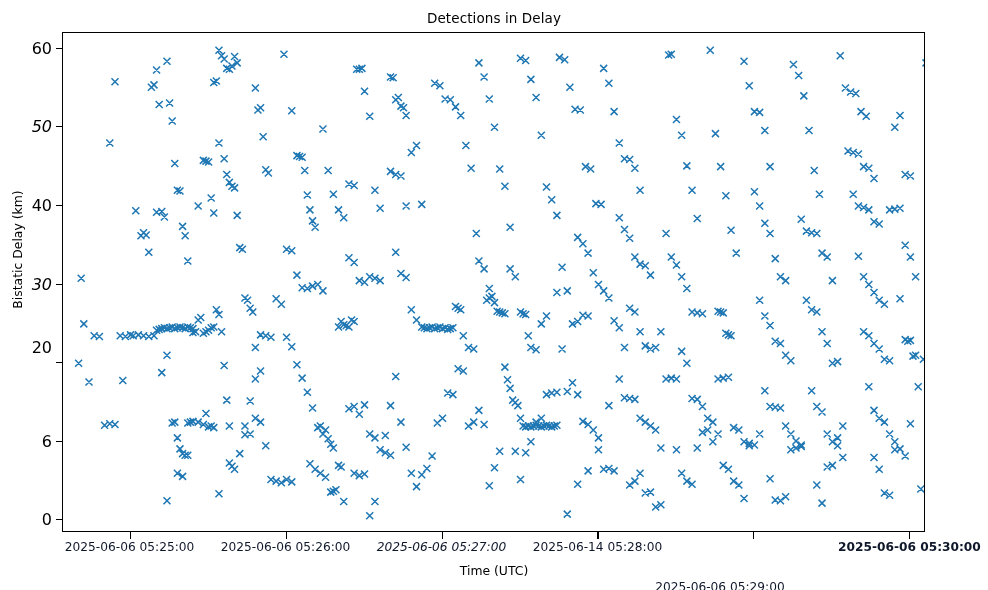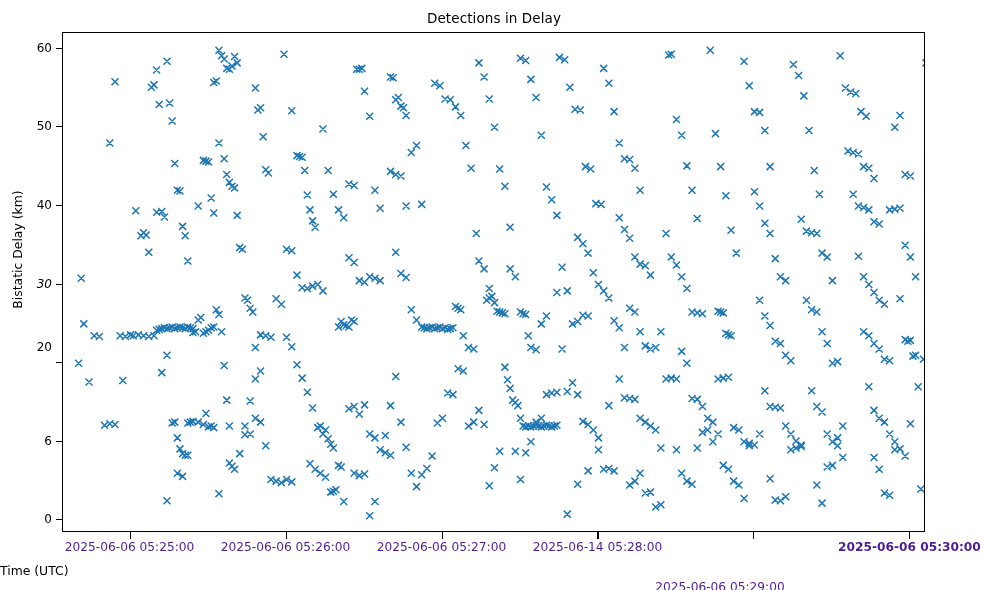--- a/index.html
+++ b/index.html
@@ -43,21 +43,21 @@
     position: absolute;
     left: 0;
     top: 0;
     width: 863px;
     height: 500px;
     display: block;
   }
   .tick-label-y {
     position: absolute;
     right: 0;
-    font-size: 12px;
+    font-size: 16px;
     color: #000000;
     text-align: right;
     white-space: nowrap;
     transform: translateY(-50%);
   }
   #y-tick-labels {
     position: absolute;
     left: 0px;
     top: 32px;
     width: 52px;
@@ -74,29 +74,30 @@
     position: absolute;
     top: 532px;
     width: 1.05px;
     height: 6.5px;
     background: #000000;
   }
   .tick-label-x {
     position: absolute;
     top: 540px;
     font-size: 12.2px;
-    color: #4c1d95;
+    color: #0f172a;
     white-space: nowrap;
     transform: translateX(-50%);
   }
   #x-axis-label {
     position: absolute;
     left: 0;
     top: 563px;
     width: 988px;
+    text-align: center;
     font-size: 12.4px;
     color: #000000;
   }
   #y-axis-label {
     position: absolute;
     left: -103px;
     top: 242px;
     width: 240px;
     text-align: center;
     font-size: 12.4px;
@@ -114,21 +115,21 @@
 
   <div id="y-axis-label">Bistatic Delay (km)</div>
   <div id="x-axis-label">Time (UTC)</div>
 
   <div id="y-tick-labels">
       <div class="tick-label-y" style="top: 487.421px;">0</div>
       <div class="tick-label-y" style="top: 408.805px;">6</div>
       <div class="tick-label-y" style="top: 315px;">20</div>
       <div class="tick-label-y" style="top: 251.572px; font-style: italic;">30</div>
       <div class="tick-label-y" style="top: 172.956px;">40</div>
-      <div class="tick-label-y" style="top: 94.3396px;">50</div>
+      <div class="tick-label-y" style="top: 94.3396px; font-style: italic;">50</div>
       <div class="tick-label-y" style="top: 15.7233px;">60</div>
     </div>
   <div id="y-tick-marks">
       <div class="tick-mark-y" style="top: 519.421px;"></div>
       <div class="tick-mark-y" style="top: 440.805px;"></div>
       <div class="tick-mark-y" style="top: 362.189px;"></div>
       <div class="tick-mark-y" style="top: 283.572px;"></div>
       <div class="tick-mark-y" style="top: 204.956px;"></div>
       <div class="tick-mark-y" style="top: 126.34px;"></div>
       <div class="tick-mark-y" style="top: 47.7233px;"></div>
@@ -137,21 +138,21 @@
       <div class="tick-mark-x" style="left: 129.584px;"></div>
       <div class="tick-mark-x" style="left: 285.548px;"></div>
       <div class="tick-mark-x" style="left: 441.512px;"></div>
       <div class="tick-mark-x" style="left: 597.476px;"></div>
       <div class="tick-mark-x" style="left: 753.44px;"></div>
       <div class="tick-mark-x" style="left: 909.404px;"></div>
     </div>
   <div id="x-tick-labels">
       <div class="tick-label-x" style="left: 129.584px;">2025-06-06 05:25:00</div>
       <div class="tick-label-x" style="left: 285.548px;">2025-06-06 05:26:00</div>
-      <div class="tick-label-x" style="left: 441.512px;">2025-06-06 05:27:00</div>
+      <div class="tick-label-x" style="left: 441.512px; font-style: italic;">2025-06-06 05:27:00</div>
       <div class="tick-label-x" style="left: 597.476px;">2025-06-14 05:28:00</div>
       <div class="tick-label-x" style="left: 720px; margin-top: 40px;">2025-06-06 05:29:00</div>
       <div class="tick-label-x" style="left: 909.404px; font-weight: bold;">2025-06-06 05:30:00</div>
     </div>
 
   <div id="plot-area">
     <svg id="scatter-svg" viewBox="0 0 863 500" preserveAspectRatio="none" shape-rendering="auto">
         <g stroke="#1f77b4" stroke-width="1.5" stroke-linecap="butt" fill="none">
           <path d="M14.70 241.78L21.70 248.78M14.70 248.78L21.70 241.78M12.10 326.69L19.10 333.69M12.10 333.69L19.10 326.69M17.30 287.38L24.30 294.38M17.30 294.38L24.30 287.38M22.49 345.56L29.49 352.56M22.49 352.56L29.49 345.56M27.69 299.17L34.69 306.17M27.69 306.17L34.69 299.17M32.89 299.96L39.89 306.96M32.89 306.96L39.89 299.96M38.09 388.80L45.09 395.80M38.09 395.80L45.09 388.80M43.29 387.22L50.29 394.22M43.29 394.22L50.29 387.22M48.49 388.01L55.49 395.01M48.49 395.01L55.49 388.01M53.69 299.17L60.69 306.17M53.69 306.17L60.69 299.17M58.89 299.96L65.89 306.96M58.89 306.96L65.89 299.96M64.08 298.39L71.08 305.39M64.08 305.39L71.08 298.39M43.29 106.56L50.29 113.56M43.29 113.56L50.29 106.56M48.49 45.24L55.49 52.24M48.49 52.24L55.49 45.24M56.29 343.98L63.29 350.98M56.29 350.98L63.29 343.98M66.68 299.17L73.68 306.17M66.68 306.17L73.68 299.17M71.88 298.39L78.88 305.39M71.88 305.39L78.88 298.39M77.08 299.17L84.08 306.17M77.08 306.17L84.08 299.17M82.28 299.96L89.28 306.96M82.28 306.96L89.28 299.96M87.48 299.17L94.48 306.17M87.48 306.17L94.48 299.17M69.28 174.17L76.28 181.17M69.28 181.17L76.28 174.17M74.48 199.33L81.48 206.33M74.48 206.33L81.48 199.33M77.08 196.19L84.08 203.19M77.08 203.19L84.08 196.19M79.68 198.54L86.68 205.54M79.68 205.54L86.68 198.54M82.28 215.84L89.28 222.84M82.28 222.84L89.28 215.84M84.88 50.75L91.88 57.75M84.88 57.75L91.88 50.75M87.48 48.39L94.48 55.39M87.48 55.39L94.48 48.39M90.08 33.45L97.08 40.45M90.08 40.45L97.08 33.45M92.68 68.04L99.68 75.04M92.68 75.04L99.68 68.04M90.08 293.67L97.08 300.67M90.08 300.67L97.08 293.67M92.68 292.88L99.68 299.88M92.68 299.88L99.68 292.88M95.28 292.10L102.28 299.10M95.28 299.10L102.28 292.10M97.88 291.31L104.88 298.31M97.88 298.31L104.88 291.31M100.48 292.10L107.48 299.10M100.48 299.10L107.48 292.10M103.08 291.31L110.08 298.31M103.08 298.31L110.08 291.31M105.67 290.53L112.67 297.53M105.67 297.53L112.67 290.53M108.27 292.10L115.27 299.10M108.27 299.10L115.27 292.10M110.87 291.31L117.87 298.31M110.87 298.31L117.87 291.31M113.47 290.53L120.47 297.53M113.47 297.53L120.47 290.53M116.07 291.31L123.07 298.31M116.07 298.31L123.07 291.31M118.67 292.10L125.67 299.10M118.67 299.10L125.67 292.10M121.27 290.53L128.27 297.53M121.27 297.53L128.27 290.53M123.87 291.31L130.87 298.31M123.87 298.31L130.87 291.31M126.47 292.10L133.47 299.10M126.47 299.10L133.47 292.10M95.28 336.12L102.28 343.12M95.28 343.12L102.28 336.12M100.48 318.83L107.48 325.83M100.48 325.83L107.48 318.83M105.67 386.44L112.67 393.44M105.67 393.44L112.67 386.44M108.27 385.65L115.27 392.65M108.27 392.65L115.27 385.65M110.87 401.37L117.87 408.37M110.87 408.37L117.87 401.37M113.47 412.38L120.47 419.38M113.47 419.38L120.47 412.38M116.07 417.10L123.07 424.10M116.07 424.10L123.07 417.10M118.67 418.67L125.67 425.67M118.67 425.67L125.67 418.67M121.27 386.44L128.27 393.44M121.27 393.44L128.27 386.44M123.87 385.65L130.87 392.65M123.87 392.65L130.87 385.65M90.08 175.75L97.08 182.75M90.08 182.75L97.08 175.75M95.28 174.96L102.28 181.96M95.28 181.96L102.28 174.96M97.88 180.46L104.88 187.46M97.88 187.46L104.88 180.46M100.48 24.80L107.48 31.80M100.48 31.80L107.48 24.80M103.08 66.47L110.08 73.47M103.08 73.47L110.08 66.47M105.67 84.55L112.67 91.55M105.67 91.55L112.67 84.55M108.27 127.00L115.27 134.00M108.27 134.00L115.27 127.00M110.87 153.73L117.87 160.73M110.87 160.73L117.87 153.73M113.47 154.52L120.47 161.52M113.47 161.52L120.47 154.52M116.07 189.90L123.07 196.90M116.07 196.90L123.07 189.90M118.67 199.33L125.67 206.33M118.67 206.33L125.67 199.33M121.27 224.49L128.27 231.49M121.27 231.49L128.27 224.49M126.47 296.03L133.47 303.03M126.47 303.03L133.47 296.03M129.07 295.24L136.07 302.24M129.07 302.24L136.07 295.24M131.67 283.45L138.67 290.45M131.67 290.45L138.67 283.45M134.27 281.09L141.27 288.09M134.27 288.09L141.27 281.09M136.87 296.81L143.87 303.81M136.87 303.81L143.87 296.81M139.47 295.24L146.47 302.24M139.47 302.24L146.47 295.24M142.07 293.67L149.07 300.67M142.07 300.67L149.07 293.67M144.67 291.31L151.67 298.31M144.67 298.31L151.67 291.31M147.27 290.53L154.27 297.53M147.27 297.53L154.27 290.53M100.48 464.27L107.48 471.27M100.48 471.27L107.48 464.27M110.87 436.75L117.87 443.75M110.87 443.75L117.87 436.75M116.07 439.90L123.07 446.90M116.07 446.90L123.07 439.90M121.27 418.67L128.27 425.67M121.27 425.67L128.27 418.67M126.47 384.86L133.47 391.86M126.47 391.86L133.47 384.86M131.67 385.65L138.67 392.65M131.67 392.65L138.67 385.65M136.87 388.01L143.87 395.01M136.87 395.01L143.87 388.01M139.47 377.00L146.47 384.00M139.47 384.00L146.47 377.00M142.07 390.37L149.07 397.37M142.07 397.37L149.07 390.37M144.67 389.58L151.67 396.58M144.67 396.58L151.67 389.58M147.27 391.15L154.27 398.15M147.27 398.15L154.27 391.15M131.67 169.46L138.67 176.46M131.67 176.46L138.67 169.46M136.87 123.86L143.87 130.86M136.87 130.86L143.87 123.86M139.47 124.64L146.47 131.64M139.47 131.64L146.47 124.64M142.07 125.43L149.07 132.43M142.07 132.43L149.07 125.43M144.67 161.59L151.67 168.59M144.67 168.59L151.67 161.59M147.27 176.53L154.27 183.53M147.27 183.53L154.27 176.53M149.86 273.23L156.86 280.23M149.86 280.23L156.86 273.23M152.46 277.95L159.46 284.95M152.46 284.95L159.46 277.95M155.06 295.24L162.06 302.24M155.06 302.24L162.06 295.24M157.66 329.05L164.66 336.05M157.66 336.05L164.66 329.05M160.26 363.64L167.26 370.64M160.26 370.64L167.26 363.64M162.86 389.58L169.86 396.58M162.86 396.58L169.86 389.58M152.46 13.80L159.46 20.80M152.46 20.80L159.46 13.80M155.06 19.30L162.06 26.30M155.06 26.30L162.06 19.30M157.66 22.44L164.66 29.44M157.66 29.44L164.66 22.44M160.26 31.88L167.26 38.88M160.26 38.88L167.26 31.88M162.86 32.66L169.86 39.66M162.86 39.66L169.86 32.66M165.46 29.52L172.46 36.52M165.46 36.52L172.46 29.52M168.06 20.08L175.06 27.08M168.06 27.08L175.06 20.08M170.66 26.37L177.66 33.37M170.66 33.37L177.66 26.37M147.27 46.03L154.27 53.03M147.27 53.03L154.27 46.03M149.86 44.46L156.86 51.46M149.86 51.46L156.86 44.46M152.46 106.56L159.46 113.56M152.46 113.56L159.46 106.56M157.66 122.29L164.66 129.29M157.66 129.29L164.66 122.29M160.26 138.01L167.26 145.01M160.26 145.01L167.26 138.01M162.86 145.87L169.86 152.87M162.86 152.87L169.86 145.87M165.46 149.80L172.46 156.80M165.46 156.80L172.46 149.80M168.06 151.37L175.06 158.37M168.06 158.37L175.06 151.37M170.66 178.89L177.66 185.89M170.66 185.89L177.66 178.89M173.26 211.12L180.26 218.12M173.26 218.12L180.26 211.12M175.86 212.69L182.86 219.69M175.86 219.69L182.86 212.69M178.46 261.44L185.46 268.44M178.46 268.44L185.46 261.44M181.06 263.80L188.06 270.80M181.06 270.80L188.06 263.80M183.66 271.66L190.66 278.66M183.66 278.66L190.66 271.66M186.26 275.59L193.26 282.59M186.26 282.59L193.26 275.59M152.46 457.19L159.46 464.19M152.46 464.19L159.46 457.19M162.86 426.53L169.86 433.53M162.86 433.53L169.86 426.53M165.46 429.68L172.46 436.68M165.46 436.68L172.46 429.68M168.06 432.82L175.06 439.82M168.06 439.82L175.06 432.82M173.26 417.10L180.26 424.10M173.26 424.10L180.26 417.10M178.46 389.58L185.46 396.58M178.46 396.58L185.46 389.58M183.66 364.42L190.66 371.42M183.66 371.42L190.66 364.42M188.86 342.41L195.86 349.41M188.86 349.41L195.86 342.41M194.05 334.55L201.05 341.55M194.05 341.55L201.05 334.55M188.86 51.53L195.86 58.53M188.86 58.53L195.86 51.53M191.45 73.54L198.45 80.54M191.45 80.54L198.45 73.54M194.05 71.19L201.05 78.19M194.05 78.19L201.05 71.19M196.65 100.27L203.65 107.27M196.65 107.27L203.65 100.27M199.25 133.29L206.25 140.29M199.25 140.29L206.25 133.29M201.85 136.44L208.85 143.44M201.85 143.44L208.85 136.44M188.86 310.97L195.86 317.97M188.86 317.97L195.86 310.97M194.05 298.39L201.05 305.39M194.05 305.39L201.05 298.39M199.25 299.17L206.25 306.17M199.25 306.17L206.25 299.17M204.45 300.75L211.45 307.75M204.45 307.75L211.45 300.75M209.65 262.22L216.65 269.22M209.65 269.22L216.65 262.22M214.85 267.73L221.85 274.73M214.85 274.73L221.85 267.73M220.05 300.75L227.05 307.75M220.05 307.75L227.05 300.75M225.25 310.18L232.25 317.18M225.25 317.18L232.25 310.18M178.46 398.23L185.46 405.23M178.46 405.23L185.46 398.23M183.66 397.44L190.66 404.44M183.66 404.44L190.66 397.44M188.86 381.72L195.86 388.72M188.86 388.72L195.86 381.72M194.05 385.65L201.05 392.65M194.05 392.65L201.05 385.65M199.25 409.24L206.25 416.24M199.25 416.24L206.25 409.24M204.45 443.04L211.45 450.04M204.45 450.04L211.45 443.04M209.65 444.61L216.65 451.61M209.65 451.61L216.65 444.61M214.85 446.19L221.85 453.19M214.85 453.19L221.85 446.19M220.05 443.04L227.05 450.04M220.05 450.04L227.05 443.04M225.25 445.40L232.25 452.40M225.25 452.40L232.25 445.40M217.45 17.73L224.45 24.73M217.45 24.73L224.45 17.73M225.25 74.33L232.25 81.33M225.25 81.33L232.25 74.33M230.45 119.14L237.45 126.14M230.45 126.14L237.45 119.14M233.05 119.93L240.05 126.93M233.05 126.93L240.05 119.93M235.64 120.71L242.64 127.71M235.64 127.71L242.64 120.71M238.24 134.08L245.24 141.08M238.24 141.08L245.24 134.08M240.84 158.45L247.84 165.45M240.84 165.45L247.84 158.45M243.44 173.39L250.44 180.39M243.44 180.39L250.44 173.39M246.04 184.39L253.04 191.39M246.04 191.39L253.04 184.39M248.64 190.68L255.64 197.68M248.64 197.68L255.64 190.68M220.05 212.69L227.05 219.69M220.05 219.69L227.05 212.69M225.25 214.27L232.25 221.27M225.25 221.27L232.25 214.27M230.45 238.64L237.45 245.64M230.45 245.64L237.45 238.64M235.64 251.22L242.64 258.22M235.64 258.22L242.64 251.22M240.84 252.00L247.84 259.00M240.84 259.00L247.84 252.00M246.04 249.64L253.04 256.64M246.04 256.64L253.04 249.64M251.24 248.07L258.24 255.07M251.24 255.07L258.24 248.07M256.44 254.36L263.44 261.36M256.44 261.36L263.44 254.36M230.45 328.26L237.45 335.26M230.45 335.26L237.45 328.26M235.64 341.63L242.64 348.63M235.64 348.63L242.64 341.63M240.84 355.78L247.84 362.78M240.84 362.78L247.84 355.78M246.04 371.50L253.04 378.50M246.04 378.50L253.04 371.50M251.24 391.15L258.24 398.15M251.24 398.15L258.24 391.15M256.44 397.44L263.44 404.44M256.44 404.44L263.44 397.44M253.84 389.58L260.84 396.58M253.84 396.58L260.84 389.58M259.04 393.51L266.04 400.51M259.04 400.51L266.04 393.51M261.64 402.16L268.64 409.16M261.64 409.16L268.64 402.16M264.24 407.66L271.24 414.66M264.24 414.66L271.24 407.66M266.84 411.59L273.84 418.59M266.84 418.59L273.84 411.59M243.44 427.32L250.44 434.32M243.44 434.32L250.44 427.32M248.64 432.82L255.64 439.82M248.64 439.82L255.64 432.82M253.84 436.75L260.84 443.75M253.84 443.75L260.84 436.75M259.04 440.68L266.04 447.68M259.04 447.68L266.04 440.68M264.24 455.62L271.24 462.62M264.24 462.62L271.24 455.62M266.84 454.83L273.84 461.83M266.84 461.83L273.84 454.83M269.44 453.26L276.44 460.26M269.44 460.26L276.44 453.26M272.04 428.89L279.04 435.89M272.04 435.89L279.04 428.89M274.64 430.46L281.64 437.46M274.64 437.46L281.64 430.46M277.23 465.05L284.23 472.05M277.23 472.05L284.23 465.05M272.04 290.53L279.04 297.53M272.04 297.53L279.04 290.53M274.64 285.02L281.64 292.02M274.64 292.02L281.64 285.02M277.23 288.17L284.23 295.17M277.23 295.17L284.23 288.17M279.83 288.95L286.83 295.95M279.83 295.95L286.83 288.95M282.43 290.53L289.43 297.53M282.43 297.53L289.43 290.53M285.03 283.45L292.03 290.45M285.03 290.45L292.03 283.45M287.63 285.02L294.63 292.02M287.63 292.02L294.63 285.02M256.44 92.41L263.44 99.41M256.44 99.41L263.44 92.41M261.64 134.08L268.64 141.08M261.64 141.08L268.64 134.08M266.84 157.66L273.84 164.66M266.84 164.66L273.84 157.66M272.04 173.39L279.04 180.39M272.04 180.39L279.04 173.39M277.23 181.25L284.23 188.25M277.23 188.25L284.23 181.25M282.43 147.44L289.43 154.44M282.43 154.44L289.43 147.44M287.63 149.02L294.63 156.02M287.63 156.02L294.63 149.02M290.23 32.66L297.23 39.66M290.23 39.66L297.23 32.66M292.83 32.66L299.83 39.66M292.83 39.66L299.83 32.66M295.43 31.88L302.43 38.88M295.43 38.88L302.43 31.88M298.03 54.68L305.03 61.68M298.03 61.68L305.03 54.68M303.23 79.83L310.23 86.83M303.23 86.83L310.23 79.83M308.43 153.73L315.43 160.73M308.43 160.73L315.43 153.73M313.63 171.81L320.63 178.81M313.63 178.81L320.63 171.81M282.43 221.34L289.43 228.34M282.43 228.34L289.43 221.34M287.63 226.06L294.63 233.06M287.63 233.06L294.63 226.06M292.83 244.14L299.83 251.14M292.83 251.14L299.83 244.14M298.03 245.71L305.03 252.71M298.03 252.71L305.03 245.71M303.23 240.21L310.23 247.21M303.23 247.21L310.23 240.21M308.43 241.78L315.43 248.78M308.43 248.78L315.43 241.78M313.63 244.14L320.63 251.14M313.63 251.14L320.63 244.14M282.43 372.29L289.43 379.29M282.43 379.29L289.43 372.29M287.63 369.93L294.63 376.93M287.63 376.93L294.63 369.93M292.83 377.79L299.83 384.79M292.83 384.79L299.83 377.79M298.03 368.36L305.03 375.36M298.03 375.36L305.03 368.36M303.23 397.44L310.23 404.44M303.23 404.44L310.23 397.44M308.43 401.37L315.43 408.37M308.43 408.37L315.43 401.37M313.63 413.17L320.63 420.17M313.63 420.17L320.63 413.17M318.83 416.31L325.83 423.31M318.83 423.31L325.83 416.31M324.02 418.67L331.02 425.67M324.02 425.67L331.02 418.67M287.63 436.75L294.63 443.75M287.63 443.75L294.63 436.75M292.83 439.11L299.83 446.11M292.83 446.11L299.83 439.11M298.03 437.54L305.03 444.54M298.03 444.54L305.03 437.54M303.23 479.20L310.23 486.20M303.23 486.20L310.23 479.20M308.43 465.05L315.43 472.05M308.43 472.05L315.43 465.05M318.83 399.02L325.83 406.02M318.83 406.02L325.83 399.02M324.02 369.14L331.02 376.14M324.02 376.14L331.02 369.14M329.22 340.05L336.22 347.05M329.22 347.05L336.22 340.05M324.02 40.53L331.02 47.53M324.02 47.53L331.02 40.53M326.62 41.31L333.62 48.31M326.62 48.31L333.62 41.31M329.22 63.32L336.22 70.32M329.22 70.32L336.22 63.32M331.82 60.97L338.82 67.97M331.82 67.97L338.82 60.97M334.42 69.61L341.42 76.61M334.42 76.61L341.42 69.61M337.02 71.19L344.02 78.19M337.02 78.19L344.02 71.19M339.62 79.05L346.62 86.05M339.62 86.05L346.62 79.05M324.02 134.86L331.02 141.86M324.02 141.86L331.02 134.86M329.22 138.01L336.22 145.01M329.22 145.01L336.22 138.01M334.42 139.58L341.42 146.58M334.42 146.58L341.42 139.58M339.62 169.46L346.62 176.46M339.62 176.46L346.62 169.46M344.82 116.00L351.82 123.00M344.82 123.00L351.82 116.00M350.02 108.92L357.02 115.92M350.02 115.92L357.02 108.92M355.22 167.88L362.22 174.88M355.22 174.88L362.22 167.88M329.22 215.84L336.22 222.84M329.22 222.84L336.22 215.84M334.42 237.07L341.42 244.07M334.42 244.07L341.42 237.07M339.62 241.00L346.62 248.00M339.62 248.00L346.62 241.00M344.82 273.23L351.82 280.23M344.82 280.23L351.82 273.23M350.02 283.45L357.02 290.45M350.02 290.45L357.02 283.45M355.22 290.53L362.22 297.53M355.22 297.53L362.22 290.53M357.82 291.31L364.82 298.31M357.82 298.31L364.82 291.31M360.42 292.10L367.42 299.10M360.42 299.10L367.42 292.10M363.02 291.31L370.02 298.31M363.02 298.31L370.02 291.31M365.61 290.53L372.61 297.53M365.61 297.53L372.61 290.53M368.21 292.10L375.21 299.10M368.21 299.10L375.21 292.10M370.81 291.31L377.81 298.31M370.81 298.31L377.81 291.31M373.41 290.53L380.41 297.53M373.41 297.53L380.41 290.53M376.01 292.10L383.01 299.10M376.01 299.10L383.01 292.10M378.61 291.31L385.61 298.31M378.61 298.31L385.61 291.31M381.21 292.88L388.21 299.88M381.21 299.88L388.21 292.88M383.81 292.10L390.81 299.10M383.81 299.10L390.81 292.10M386.41 291.31L393.41 298.31M386.41 298.31L393.41 291.31M334.42 385.65L341.42 392.65M334.42 392.65L341.42 385.65M339.62 410.81L346.62 417.81M339.62 417.81L346.62 410.81M344.82 436.75L351.82 443.75M344.82 443.75L351.82 436.75M350.02 450.12L357.02 457.12M350.02 457.12L357.02 450.12M355.22 438.32L362.22 445.32M355.22 445.32L362.22 438.32M360.42 432.03L367.42 439.03M360.42 439.03L367.42 432.03M365.61 419.46L372.61 426.46M365.61 426.46L372.61 419.46M370.81 386.44L377.81 393.44M370.81 393.44L377.81 386.44M376.01 381.72L383.01 388.72M376.01 388.72L383.01 381.72M381.21 356.56L388.21 363.56M381.21 363.56L388.21 356.56M386.41 358.14L393.41 365.14M386.41 365.14L393.41 358.14M391.61 332.19L398.61 339.19M391.61 339.19L398.61 332.19M396.81 334.55L403.81 341.55M396.81 341.55L403.81 334.55M389.01 270.08L396.01 277.08M389.01 277.08L396.01 270.08M391.61 271.66L398.61 278.66M391.61 278.66L398.61 271.66M394.21 273.23L401.21 280.23M394.21 280.23L401.21 273.23M396.81 299.17L403.81 306.17M396.81 306.17L403.81 299.17M402.01 310.97L409.01 317.97M402.01 317.97L409.01 310.97M407.20 312.54L414.20 319.54M407.20 319.54L414.20 312.54M368.21 46.81L375.21 53.81M368.21 53.81L375.21 46.81M373.41 49.17L380.41 56.17M373.41 56.17L380.41 49.17M378.61 62.54L385.61 69.54M378.61 69.54L385.61 62.54M383.81 63.32L390.81 70.32M383.81 70.32L390.81 63.32M389.01 70.40L396.01 77.40M389.01 77.40L396.01 70.40M394.21 79.05L401.21 86.05M394.21 86.05L401.21 79.05M399.41 108.92L406.41 115.92M399.41 115.92L406.41 108.92M404.61 131.72L411.61 138.72M404.61 138.72L411.61 131.72M409.80 196.97L416.80 203.97M409.80 203.97L416.80 196.97M412.40 224.49L419.40 231.49M412.40 231.49L419.40 224.49M417.60 232.35L424.60 239.35M417.60 239.35L424.60 232.35M422.80 252.00L429.80 259.00M422.80 259.00L429.80 252.00M402.01 389.58L409.01 396.58M402.01 396.58L409.01 389.58M407.20 385.65L414.20 392.65M407.20 392.65L414.20 385.65M412.40 373.86L419.40 380.86M412.40 380.86L419.40 373.86M417.60 388.01L424.60 395.01M417.60 395.01L424.60 388.01M422.80 449.33L429.80 456.33M422.80 456.33L429.80 449.33M428.00 431.25L435.00 438.25M428.00 438.25L435.00 431.25M433.20 414.74L440.20 421.74M433.20 421.74L440.20 414.74M420.20 263.80L427.20 270.80M420.20 270.80L427.20 263.80M422.80 261.44L429.80 268.44M422.80 268.44L429.80 261.44M425.40 259.86L432.40 266.86M425.40 266.86L432.40 259.86M428.00 266.15L435.00 273.15M428.00 273.15L435.00 266.15M430.60 274.80L437.60 281.80M430.60 281.80L437.60 274.80M433.20 275.59L440.20 282.59M433.20 282.59L440.20 275.59M435.80 276.37L442.80 283.37M435.80 283.37L442.80 276.37M438.40 277.16L445.40 284.16M438.40 284.16L445.40 277.16M412.40 26.37L419.40 33.37M412.40 33.37L419.40 26.37M417.60 40.53L424.60 47.53M417.60 47.53L424.60 40.53M422.80 62.54L429.80 69.54M422.80 69.54L429.80 62.54M428.00 90.84L435.00 97.84M428.00 97.84L435.00 90.84M433.20 132.51L440.20 139.51M433.20 139.51L440.20 132.51M438.40 149.80L445.40 156.80M438.40 156.80L445.40 149.80M443.60 190.68L450.60 197.68M443.60 197.68L450.60 190.68M438.40 330.62L445.40 337.62M438.40 337.62L445.40 330.62M441.00 343.20L448.00 350.20M441.00 350.20L448.00 343.20M443.60 351.85L450.60 358.85M443.60 358.85L450.60 351.85M446.20 363.64L453.20 370.64M446.20 370.64L453.20 363.64M448.80 366.00L455.80 373.00M448.80 373.00L455.80 366.00M451.39 369.14L458.39 376.14M451.39 376.14L458.39 369.14M453.99 381.72L460.99 388.72M453.99 388.72L460.99 381.72M456.59 389.58L463.59 396.58M456.59 396.58L463.59 389.58M459.19 390.37L466.19 397.37M459.19 397.37L466.19 390.37M461.79 389.58L468.79 396.58M461.79 396.58L468.79 389.58M464.39 390.37L471.39 397.37M464.39 397.37L471.39 390.37M466.99 389.58L473.99 396.58M466.99 396.58L473.99 389.58M469.59 388.80L476.59 395.80M469.59 395.80L476.59 388.80M472.19 389.58L479.19 396.58M472.19 396.58L479.19 389.58M474.79 390.37L481.79 397.37M474.79 397.37L481.79 390.37M477.39 389.58L484.39 396.58M477.39 396.58L484.39 389.58M479.99 388.80L486.99 395.80M479.99 395.80L486.99 388.80M482.59 389.58L489.59 396.58M482.59 396.58L489.59 389.58M485.19 390.37L492.19 397.37M485.19 397.37L492.19 390.37M487.79 389.58L494.79 396.58M487.79 396.58L494.79 389.58M490.39 388.80L497.39 395.80M490.39 395.80L497.39 388.80M448.80 414.74L455.80 421.74M448.80 421.74L455.80 414.74M453.99 443.04L460.99 450.04M453.99 450.04L460.99 443.04M459.19 416.31L466.19 423.31M459.19 423.31L466.19 416.31M464.39 405.31L471.39 412.31M464.39 412.31L471.39 405.31M469.59 385.65L476.59 392.65M469.59 392.65L476.59 385.65M474.79 381.72L481.79 388.72M474.79 388.72L481.79 381.72M479.99 358.14L486.99 365.14M479.99 365.14L486.99 358.14M485.19 356.56L492.19 363.56M485.19 363.56L492.19 356.56M490.39 355.78L497.39 362.78M490.39 362.78L497.39 355.78M443.60 232.35L450.60 239.35M443.60 239.35L450.60 232.35M448.80 240.21L455.80 247.21M448.80 247.21L455.80 240.21M453.99 275.59L460.99 282.59M453.99 282.59L460.99 275.59M456.59 277.16L463.59 284.16M456.59 284.16L463.59 277.16M459.19 277.95L466.19 284.95M459.19 284.95L466.19 277.95M461.79 299.17L468.79 306.17M461.79 306.17L468.79 299.17M464.39 310.97L471.39 317.97M464.39 317.97L471.39 310.97M469.59 313.32L476.59 320.32M469.59 320.32L476.59 313.32M474.79 287.38L481.79 294.38M474.79 294.38L481.79 287.38M479.99 279.52L486.99 286.52M479.99 286.52L486.99 279.52M453.99 21.66L460.99 28.66M453.99 28.66L460.99 21.66M459.19 24.02L466.19 31.02M459.19 31.02L466.19 24.02M464.39 42.88L471.39 49.88M464.39 49.88L471.39 42.88M469.59 60.97L476.59 67.97M469.59 67.97L476.59 60.97M474.79 98.70L481.79 105.70M474.79 105.70L481.79 98.70M479.99 150.59L486.99 157.59M479.99 157.59L486.99 150.59M485.19 163.17L492.19 170.17M485.19 170.17L492.19 163.17M490.39 178.89L497.39 185.89M490.39 185.89L497.39 178.89M490.39 255.93L497.39 262.93M490.39 262.93L497.39 255.93M495.58 230.78L502.58 237.78M495.58 237.78L502.58 230.78M500.78 254.36L507.78 261.36M500.78 261.36L507.78 254.36M505.98 287.38L512.98 294.38M505.98 294.38L512.98 287.38M511.18 285.02L518.18 292.02M511.18 292.02L518.18 285.02M516.38 278.73L523.38 285.73M516.38 285.73L523.38 278.73M521.58 279.52L528.58 286.52M521.58 286.52L528.58 279.52M495.58 312.54L502.58 319.54M495.58 319.54L502.58 312.54M500.78 354.99L507.78 361.99M500.78 361.99L507.78 354.99M505.98 346.34L512.98 353.34M505.98 353.34L512.98 346.34M511.18 358.14L518.18 365.14M511.18 365.14L518.18 358.14M516.38 384.86L523.38 391.86M516.38 391.86L523.38 384.86M521.58 388.01L528.58 395.01M521.58 395.01L528.58 388.01M526.78 393.51L533.78 400.51M526.78 400.51L533.78 393.51M531.98 413.17L538.98 420.17M531.98 420.17L538.98 413.17M537.17 432.82L544.17 439.82M537.17 439.82L544.17 432.82M542.37 432.03L549.37 439.03M542.37 439.03L549.37 432.03M547.57 434.39L554.57 441.39M547.57 441.39L554.57 434.39M500.78 477.63L507.78 484.63M500.78 484.63L507.78 477.63M511.18 447.76L518.18 454.76M511.18 454.76L518.18 447.76M521.58 434.39L528.58 441.39M521.58 441.39L528.58 434.39M531.98 401.37L538.98 408.37M531.98 408.37L538.98 401.37M542.37 369.14L549.37 376.14M542.37 376.14L549.37 369.14M492.98 20.87L499.98 27.87M492.98 27.87L499.98 20.87M498.18 23.23L505.18 30.23M498.18 30.23L505.18 23.23M503.38 50.75L510.38 57.75M503.38 57.75L510.38 50.75M508.58 72.76L515.58 79.76M508.58 79.76L515.58 72.76M513.78 73.54L520.78 80.54M513.78 80.54L520.78 73.54M518.98 130.15L525.98 137.15M518.98 137.15L525.98 130.15M524.18 132.51L531.18 139.51M524.18 139.51L531.18 132.51M529.38 167.10L536.38 174.10M529.38 174.10L536.38 167.10M534.58 167.88L541.58 174.88M534.58 174.88L541.58 167.88M511.18 200.90L518.18 207.90M511.18 207.90L518.18 200.90M516.38 207.19L523.38 214.19M516.38 214.19L523.38 207.19M521.58 216.63L528.58 223.63M521.58 223.63L528.58 216.63M526.78 236.28L533.78 243.28M526.78 243.28L533.78 236.28M531.98 248.07L538.98 255.07M531.98 255.07L538.98 248.07M537.17 254.36L544.17 261.36M537.17 261.36L544.17 254.36M542.37 261.44L549.37 268.44M542.37 268.44L549.37 261.44M547.57 284.24L554.57 291.24M547.57 291.24L554.57 284.24M552.77 291.31L559.77 298.31M552.77 298.31L559.77 291.31M557.97 310.97L564.97 317.97M557.97 317.97L564.97 310.97M537.17 31.88L544.17 38.88M537.17 38.88L544.17 31.88M542.37 46.81L549.37 53.81M542.37 53.81L549.37 46.81M547.57 75.12L554.57 82.12M547.57 82.12L554.57 75.12M552.77 106.56L559.77 113.56M552.77 113.56L559.77 106.56M557.97 122.29L564.97 129.29M557.97 129.29L564.97 122.29M563.17 123.07L570.17 130.07M563.17 130.07L570.17 123.07M568.37 131.72L575.37 138.72M568.37 138.72L575.37 131.72M573.57 153.73L580.57 160.73M573.57 160.73L580.57 153.73M552.77 181.25L559.77 188.25M552.77 188.25L559.77 181.25M557.97 193.04L564.97 200.04M557.97 200.04L564.97 193.04M563.17 201.69L570.17 208.69M563.17 208.69L570.17 201.69M568.37 220.56L575.37 227.56M568.37 227.56L575.37 220.56M573.57 227.63L580.57 234.63M573.57 234.63L580.57 227.63M578.77 229.20L585.77 236.20M578.77 236.20L585.77 229.20M583.96 238.64L590.96 245.64M583.96 245.64L590.96 238.64M563.17 271.66L570.17 278.66M563.17 278.66L570.17 271.66M568.37 275.59L575.37 282.59M568.37 282.59L575.37 275.59M573.57 295.24L580.57 302.24M573.57 302.24L580.57 295.24M578.77 309.39L585.77 316.39M578.77 316.39L585.77 309.39M583.96 312.54L590.96 319.54M583.96 319.54L590.96 312.54M589.16 310.97L596.16 317.97M589.16 317.97L596.16 310.97M594.36 295.24L601.36 302.24M594.36 302.24L601.36 295.24M552.77 342.41L559.77 349.41M552.77 349.41L559.77 342.41M557.97 361.28L564.97 368.28M557.97 368.28L564.97 361.28M563.17 362.07L570.17 369.07M563.17 369.07L570.17 362.07M568.37 362.85L575.37 369.85M568.37 369.85L575.37 362.85M573.57 381.72L580.57 388.72M573.57 388.72L580.57 381.72M578.77 385.65L585.77 392.65M578.77 392.65L585.77 385.65M583.96 389.58L590.96 396.58M583.96 396.58L590.96 389.58M589.16 393.51L596.16 400.51M589.16 400.51L596.16 393.51M594.36 411.59L601.36 418.59M594.36 418.59L601.36 411.59M563.17 448.54L570.17 455.54M563.17 455.54L570.17 448.54M568.37 444.61L575.37 451.61M568.37 451.61L575.37 444.61M573.57 436.75L580.57 443.75M573.57 443.75L580.57 436.75M578.77 456.41L585.77 463.41M578.77 463.41L585.77 456.41M583.96 455.62L590.96 462.62M583.96 462.62L590.96 455.62M589.16 470.56L596.16 477.56M589.16 477.56L596.16 470.56M594.36 468.20L601.36 475.20M594.36 475.20L601.36 468.20M599.56 342.41L606.56 349.41M599.56 349.41L606.56 342.41M604.76 341.63L611.76 348.63M604.76 348.63L611.76 341.63M609.96 342.41L616.96 349.41M609.96 349.41L616.96 342.41M602.16 18.51L609.16 25.51M602.16 25.51L609.16 18.51M604.76 17.73L611.76 24.73M604.76 24.73L611.76 17.73M609.96 82.98L616.96 89.98M609.96 89.98L616.96 82.98M615.16 98.70L622.16 105.70M615.16 105.70L622.16 98.70M620.36 129.36L627.36 136.36M620.36 136.36L627.36 129.36M625.55 153.73L632.55 160.73M625.55 160.73L632.55 153.73M630.75 182.03L637.75 189.03M630.75 189.03L637.75 182.03M599.56 196.97L606.56 203.97M599.56 203.97L606.56 196.97M604.76 220.56L611.76 227.56M604.76 227.56L611.76 220.56M609.96 228.42L616.96 235.42M609.96 235.42L616.96 228.42M615.16 240.21L622.16 247.21M615.16 247.21L622.16 240.21M620.36 252.00L627.36 259.00M620.36 259.00L627.36 252.00M625.55 275.59L632.55 282.59M625.55 282.59L632.55 275.59M630.75 276.37L637.75 283.37M630.75 283.37L637.75 276.37M635.95 277.16L642.95 284.16M635.95 284.16L642.95 277.16M615.16 314.90L622.16 321.90M615.16 321.90L622.16 314.90M620.36 326.69L627.36 333.69M620.36 333.69L627.36 326.69M625.55 362.07L632.55 369.07M625.55 369.07L632.55 362.07M630.75 362.85L637.75 369.85M630.75 369.85L637.75 362.85M635.95 369.93L642.95 376.93M635.95 376.93L642.95 369.93M641.15 381.72L648.15 388.72M641.15 388.72L648.15 381.72M646.35 385.65L653.35 392.65M646.35 392.65L653.35 385.65M651.55 397.44L658.55 404.44M651.55 404.44L658.55 397.44M609.96 413.17L616.96 420.17M609.96 420.17L616.96 413.17M615.16 436.75L622.16 443.75M615.16 443.75L622.16 436.75M620.36 444.61L627.36 451.61M620.36 451.61L627.36 444.61M625.55 447.76L632.55 454.76M625.55 454.76L632.55 447.76M630.75 411.59L637.75 418.59M630.75 418.59L637.75 411.59M635.95 395.87L642.95 402.87M635.95 402.87L642.95 395.87M641.15 393.51L648.15 400.51M641.15 400.51L648.15 393.51M646.35 405.31L653.35 412.31M646.35 412.31L653.35 405.31M643.75 13.80L650.75 20.80M643.75 20.80L650.75 13.80M648.95 97.13L655.95 104.13M648.95 104.13L655.95 97.13M654.15 130.15L661.15 137.15M654.15 137.15L661.15 130.15M659.35 159.24L666.35 166.24M659.35 166.24L666.35 159.24M664.55 193.83L671.55 200.83M664.55 200.83L671.55 193.83M669.74 216.63L676.74 223.63M669.74 223.63L676.74 216.63M651.55 274.80L658.55 281.80M651.55 281.80L658.55 274.80M654.15 275.59L661.15 282.59M654.15 282.59L661.15 275.59M656.75 276.37L663.75 283.37M656.75 283.37L663.75 276.37M659.35 296.81L666.35 303.81M659.35 303.81L666.35 296.81M661.95 298.39L668.95 305.39M661.95 305.39L668.95 298.39M664.55 299.17L671.55 306.17M664.55 306.17L671.55 299.17M651.55 342.41L658.55 349.41M651.55 349.41L658.55 342.41M656.75 341.63L663.75 348.63M656.75 348.63L663.75 341.63M661.95 340.84L668.95 347.84M661.95 347.84L668.95 340.84M667.14 391.15L674.14 398.15M667.14 398.15L674.14 391.15M672.34 393.51L679.34 400.51M672.34 400.51L679.34 393.51M677.54 405.31L684.54 412.31M677.54 412.31L684.54 405.31M682.74 406.88L689.74 413.88M682.74 413.88L689.74 406.88M687.94 408.45L694.94 415.45M687.94 415.45L694.94 408.45M656.75 428.89L663.75 435.89M656.75 435.89L663.75 428.89M661.95 432.82L668.95 439.82M661.95 439.82L668.95 432.82M667.14 444.61L674.14 451.61M667.14 451.61L674.14 444.61M672.34 448.54L679.34 455.54M672.34 455.54L679.34 448.54M677.54 461.91L684.54 468.91M677.54 468.91L684.54 461.91M682.74 409.24L689.74 416.24M682.74 416.24L689.74 409.24M687.94 408.45L694.94 415.45M687.94 415.45L694.94 408.45M693.14 397.44L700.14 404.44M693.14 404.44L700.14 397.44M677.54 24.80L684.54 31.80M677.54 31.80L684.54 24.80M682.74 49.17L689.74 56.17M682.74 56.17L689.74 49.17M687.94 75.12L694.94 82.12M687.94 82.12L694.94 75.12M693.14 75.90L700.14 82.90M693.14 82.90L700.14 75.90M698.34 93.98L705.34 100.98M698.34 100.98L705.34 93.98M703.54 130.15L710.54 137.15M703.54 137.15L710.54 130.15M687.94 155.31L694.94 162.31M687.94 162.31L694.94 155.31M693.14 169.46L700.14 176.46M693.14 176.46L700.14 169.46M698.34 186.75L705.34 193.75M698.34 193.75L705.34 186.75M703.54 196.97L710.54 203.97M703.54 203.97L710.54 196.97M708.73 222.13L715.73 229.13M708.73 229.13L715.73 222.13M713.93 240.21L720.93 247.21M713.93 247.21L720.93 240.21M719.13 244.14L726.13 251.14M719.13 251.14L726.13 244.14M693.14 263.80L700.14 270.80M693.14 270.80L700.14 263.80M698.34 279.52L705.34 286.52M698.34 286.52L705.34 279.52M703.54 288.95L710.54 295.95M703.54 295.95L710.54 288.95M708.73 304.68L715.73 311.68M708.73 311.68L715.73 304.68M713.93 307.03L720.93 314.03M713.93 314.03L720.93 307.03M719.13 318.83L726.13 325.83M719.13 325.83L726.13 318.83M724.33 324.33L731.33 331.33M724.33 331.33L731.33 324.33M698.34 354.20L705.34 361.20M698.34 361.20L705.34 354.20M703.54 369.93L710.54 376.93M703.54 376.93L710.54 369.93M708.73 370.71L715.73 377.71M708.73 377.71L715.73 370.71M713.93 371.50L720.93 378.50M713.93 378.50L720.93 371.50M719.13 389.58L726.13 396.58M719.13 396.58L726.13 389.58M724.33 397.44L731.33 404.44M724.33 404.44L731.33 397.44M729.53 404.52L736.53 411.52M729.53 411.52L736.53 404.52M734.73 408.45L741.73 415.45M734.73 415.45L741.73 408.45M703.54 442.25L710.54 449.25M703.54 449.25L710.54 442.25M708.73 463.48L715.73 470.48M708.73 470.48L715.73 463.48M713.93 464.27L720.93 471.27M713.93 471.27L720.93 464.27M719.13 460.34L726.13 467.34M719.13 467.34L726.13 460.34M724.33 413.17L731.33 420.17M724.33 420.17L731.33 413.17M729.53 411.59L736.53 418.59M729.53 418.59L736.53 411.59M734.73 410.02L741.73 417.02M734.73 417.02L741.73 410.02M726.93 27.95L733.93 34.95M726.93 34.95L733.93 27.95M732.13 38.95L739.13 45.95M732.13 45.95L739.13 38.95M737.33 59.39L744.33 66.39M737.33 66.39L744.33 59.39M742.53 93.98L749.53 100.98M742.53 100.98L749.53 93.98M747.73 134.08L754.73 141.08M747.73 141.08L754.73 134.08M752.92 157.66L759.92 164.66M752.92 164.66L759.92 157.66M734.73 182.82L741.73 189.82M734.73 189.82L741.73 182.82M739.93 194.61L746.93 201.61M739.93 201.61L746.93 194.61M745.13 196.19L752.13 203.19M745.13 203.19L752.13 196.19M750.33 196.97L757.33 203.97M750.33 203.97L757.33 196.97M755.52 216.63L762.52 223.63M755.52 223.63L762.52 216.63M760.72 220.56L767.72 227.56M760.72 227.56L767.72 220.56M765.92 244.14L772.92 251.14M765.92 251.14L772.92 244.14M739.93 263.80L746.93 270.80M739.93 270.80L746.93 263.80M745.13 273.23L752.13 280.23M745.13 280.23L752.13 273.23M750.33 275.59L757.33 282.59M750.33 282.59L757.33 275.59M755.52 295.24L762.52 302.24M755.52 302.24L762.52 295.24M760.72 307.03L767.72 314.03M760.72 314.03L767.72 307.03M765.92 326.69L772.92 333.69M765.92 333.69L772.92 326.69M771.12 325.12L778.12 332.12M771.12 332.12L778.12 325.12M745.13 354.20L752.13 361.20M745.13 361.20L752.13 354.20M750.33 369.93L757.33 376.93M750.33 376.93L757.33 369.93M755.52 375.43L762.52 382.43M755.52 382.43L762.52 375.43M760.72 397.44L767.72 404.44M760.72 404.44L767.72 397.44M765.92 405.31L772.92 412.31M765.92 412.31L772.92 405.31M771.12 409.24L778.12 416.24M771.12 416.24L778.12 409.24M776.32 421.03L783.32 428.03M776.32 428.03L783.32 421.03M750.33 448.54L757.33 455.54M750.33 455.54L757.33 448.54M755.52 466.63L762.52 473.63M755.52 473.63L762.52 466.63M760.72 430.46L767.72 437.46M760.72 437.46L767.72 430.46M765.92 428.89L772.92 435.89M765.92 435.89L772.92 428.89M771.12 401.37L778.12 408.37M771.12 408.37L778.12 401.37M776.32 389.58L783.32 396.58M776.32 396.58L783.32 389.58M773.72 19.30L780.72 26.30M773.72 26.30L780.72 19.30M778.92 51.53L785.92 58.53M778.92 58.53L785.92 51.53M784.12 55.46L791.12 62.46M784.12 62.46L791.12 55.46M789.32 57.03L796.32 64.03M789.32 64.03L796.32 57.03M794.52 75.12L801.52 82.12M794.52 82.12L801.52 75.12M799.71 79.83L806.71 86.83M799.71 86.83L806.71 79.83M781.52 114.42L788.52 121.42M781.52 121.42L788.52 114.42M786.72 116.00L793.72 123.00M786.72 123.00L793.72 116.00M791.92 117.57L798.92 124.57M791.92 124.57L798.92 117.57M797.11 130.15L804.11 137.15M797.11 137.15L804.11 130.15M802.31 131.72L809.31 138.72M802.31 138.72L809.31 131.72M807.51 141.94L814.51 148.94M807.51 148.94L814.51 141.94M786.72 157.66L793.72 164.66M786.72 164.66L793.72 157.66M791.92 169.46L798.92 176.46M791.92 176.46L798.92 169.46M797.11 171.03L804.11 178.03M797.11 178.03L804.11 171.03M802.31 173.39L809.31 180.39M802.31 180.39L809.31 173.39M807.51 185.18L814.51 192.18M807.51 192.18L814.51 185.18M812.71 187.54L819.71 194.54M812.71 194.54L819.71 187.54M791.92 219.77L798.92 226.77M791.92 226.77L798.92 219.77M797.11 240.21L804.11 247.21M797.11 247.21L804.11 240.21M802.31 248.07L809.31 255.07M802.31 255.07L809.31 248.07M807.51 255.93L814.51 262.93M807.51 262.93L814.51 255.93M812.71 263.80L819.71 270.80M812.71 270.80L819.71 263.80M817.91 267.73L824.91 274.73M817.91 274.73L824.91 267.73M797.11 295.24L804.11 302.24M797.11 302.24L804.11 295.24M802.31 299.17L809.31 306.17M802.31 306.17L809.31 299.17M807.51 307.03L814.51 314.03M807.51 314.03L814.51 307.03M812.71 312.54L819.71 319.54M812.71 319.54L819.71 312.54M817.91 322.76L824.91 329.76M817.91 329.76L824.91 322.76M823.11 324.33L830.11 331.33M823.11 331.33L830.11 324.33M802.31 350.27L809.31 357.27M802.31 357.27L809.31 350.27M807.51 373.86L814.51 380.86M807.51 380.86L814.51 373.86M812.71 381.72L819.71 388.72M812.71 388.72L819.71 381.72M817.91 385.65L824.91 392.65M817.91 392.65L824.91 385.65M823.11 397.44L830.11 404.44M823.11 404.44L830.11 397.44M828.31 405.31L835.31 412.31M828.31 412.31L835.31 405.31M807.51 421.03L814.51 428.03M807.51 428.03L814.51 421.03M812.71 432.82L819.71 439.82M812.71 439.82L819.71 432.82M817.91 456.41L824.91 463.41M817.91 463.41L824.91 456.41M823.11 458.76L830.11 465.76M823.11 465.76L830.11 458.76M828.31 413.17L835.31 420.17M828.31 420.17L835.31 413.17M833.51 412.38L840.51 419.38M833.51 419.38L840.51 412.38M838.70 419.46L845.70 426.46M838.70 426.46L845.70 419.46M823.11 173.39L830.11 180.39M823.11 180.39L830.11 173.39M828.31 172.60L835.31 179.60M828.31 179.60L835.31 172.60M833.51 171.81L840.51 178.81M833.51 178.81L840.51 171.81M838.70 208.76L845.70 215.76M838.70 215.76L845.70 208.76M843.90 220.56L850.90 227.56M843.90 227.56L850.90 220.56M828.31 90.84L835.31 97.84M828.31 97.84L835.31 90.84M833.51 79.05L840.51 86.05M833.51 86.05L840.51 79.05M838.70 138.01L845.70 145.01M838.70 145.01L845.70 138.01M843.90 139.58L850.90 146.58M843.90 146.58L850.90 139.58M833.51 262.22L840.51 269.22M833.51 269.22L840.51 262.22M838.70 303.10L845.70 310.10M838.70 310.10L845.70 303.10M841.30 304.68L848.30 311.68M841.30 311.68L848.30 304.68M843.90 303.89L850.90 310.89M843.90 310.89L850.90 303.89M846.50 319.61L853.50 326.61M846.50 326.61L853.50 319.61M849.10 318.83L856.10 325.83M849.10 325.83L856.10 318.83M843.90 387.22L850.90 394.22M843.90 394.22L850.90 387.22M849.10 240.21L856.10 247.21M849.10 247.21L856.10 240.21M854.30 452.47L861.30 459.47M854.30 459.47L861.30 452.47M859.50 26.37L866.50 33.37M859.50 33.37L866.50 26.37M851.70 350.27L858.70 357.27M851.70 357.27L858.70 350.27M856.90 322.76L863.90 329.76M856.90 329.76L863.90 322.76M862.10 413.17L869.10 420.17M862.10 420.17L869.10 413.17"></path>
         </g>

